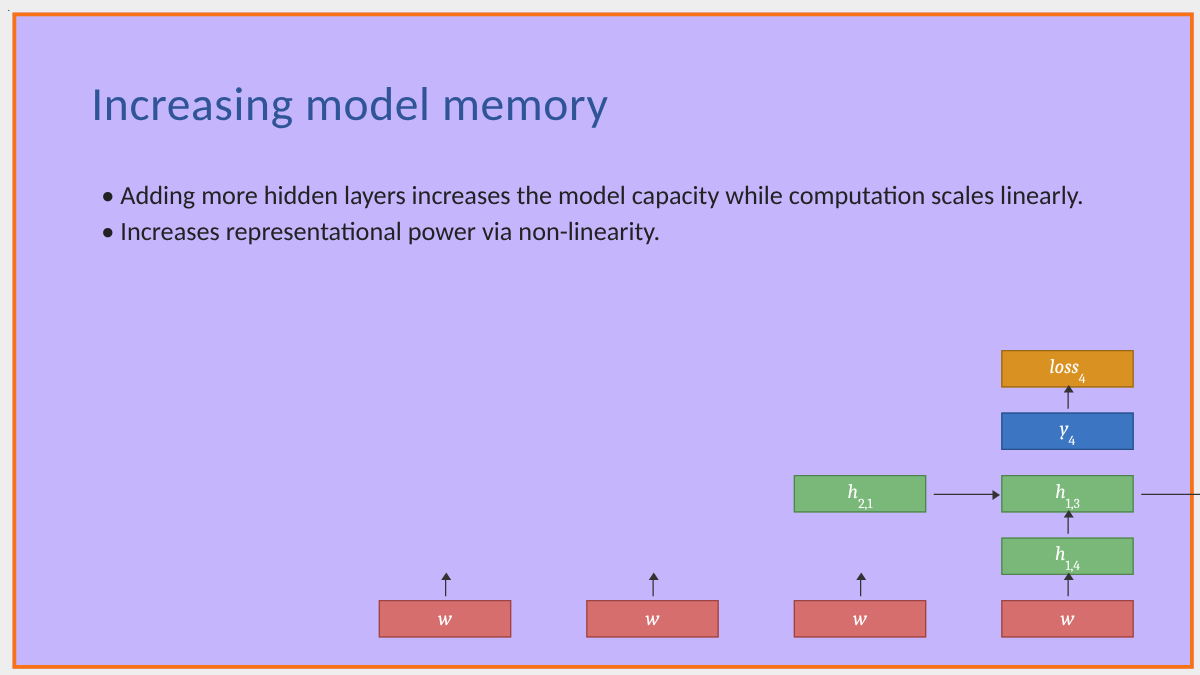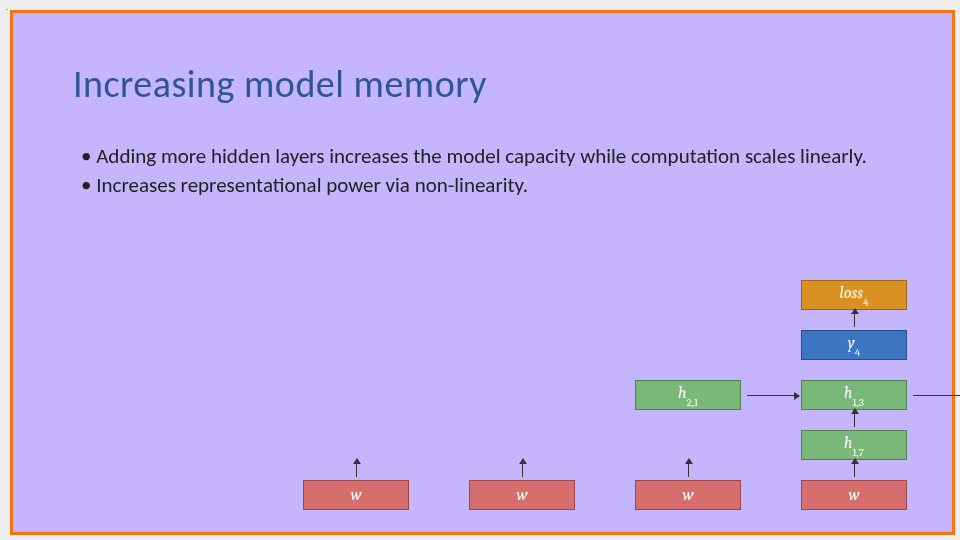--- a/index.html
+++ b/index.html
@@ -154,21 +154,21 @@
       </div>
       <div class="node green">
         <div class="arr-right"></div>
         <span><span>h</span><span class="sub">1,3</span></span>
       </div>
     </div>
 
     <div class="row">
       <div class="node green">
         <div class="arr-up"></div>
-        <span><span>h</span><span class="sub">1,7</span></span>
+        <span><span>h</span><span class="sub">1,4</span></span>
       </div>
     </div>
 
     <div class="row">
       <div class="node red">
         <div class="arr-up"></div>
         <span>w</span>
       </div>
       <div class="node red">
         <div class="arr-up"></div>

